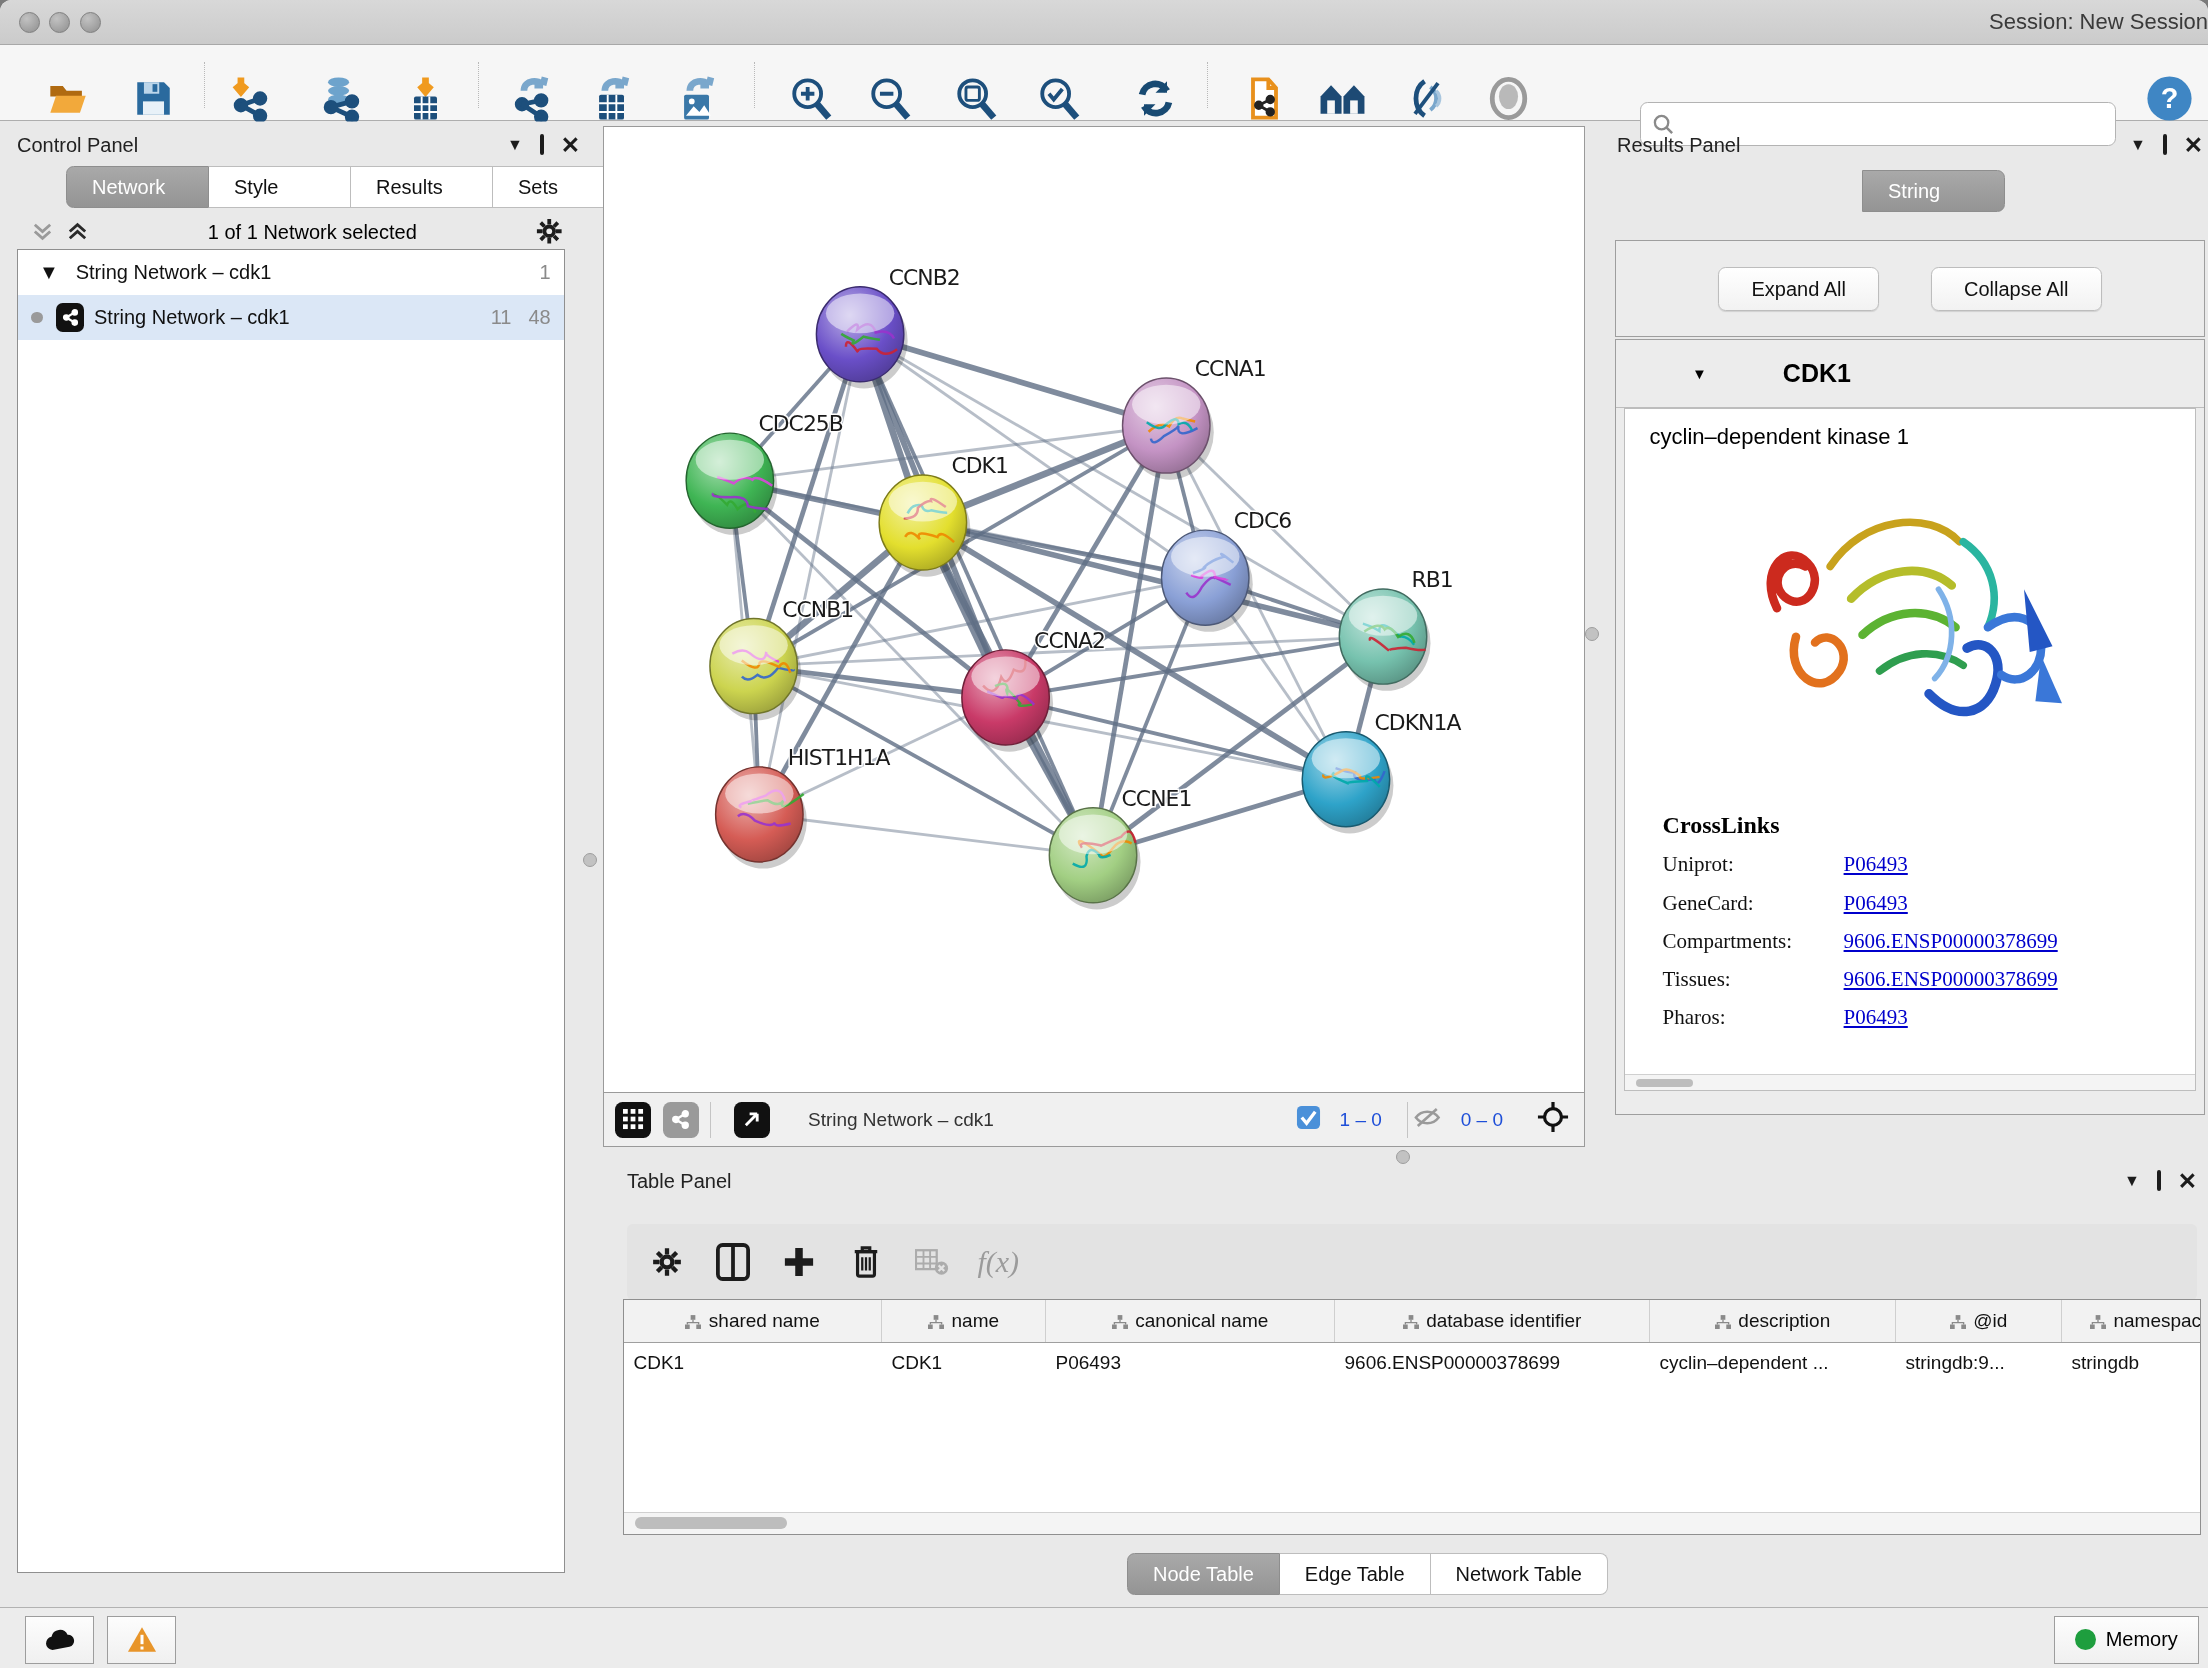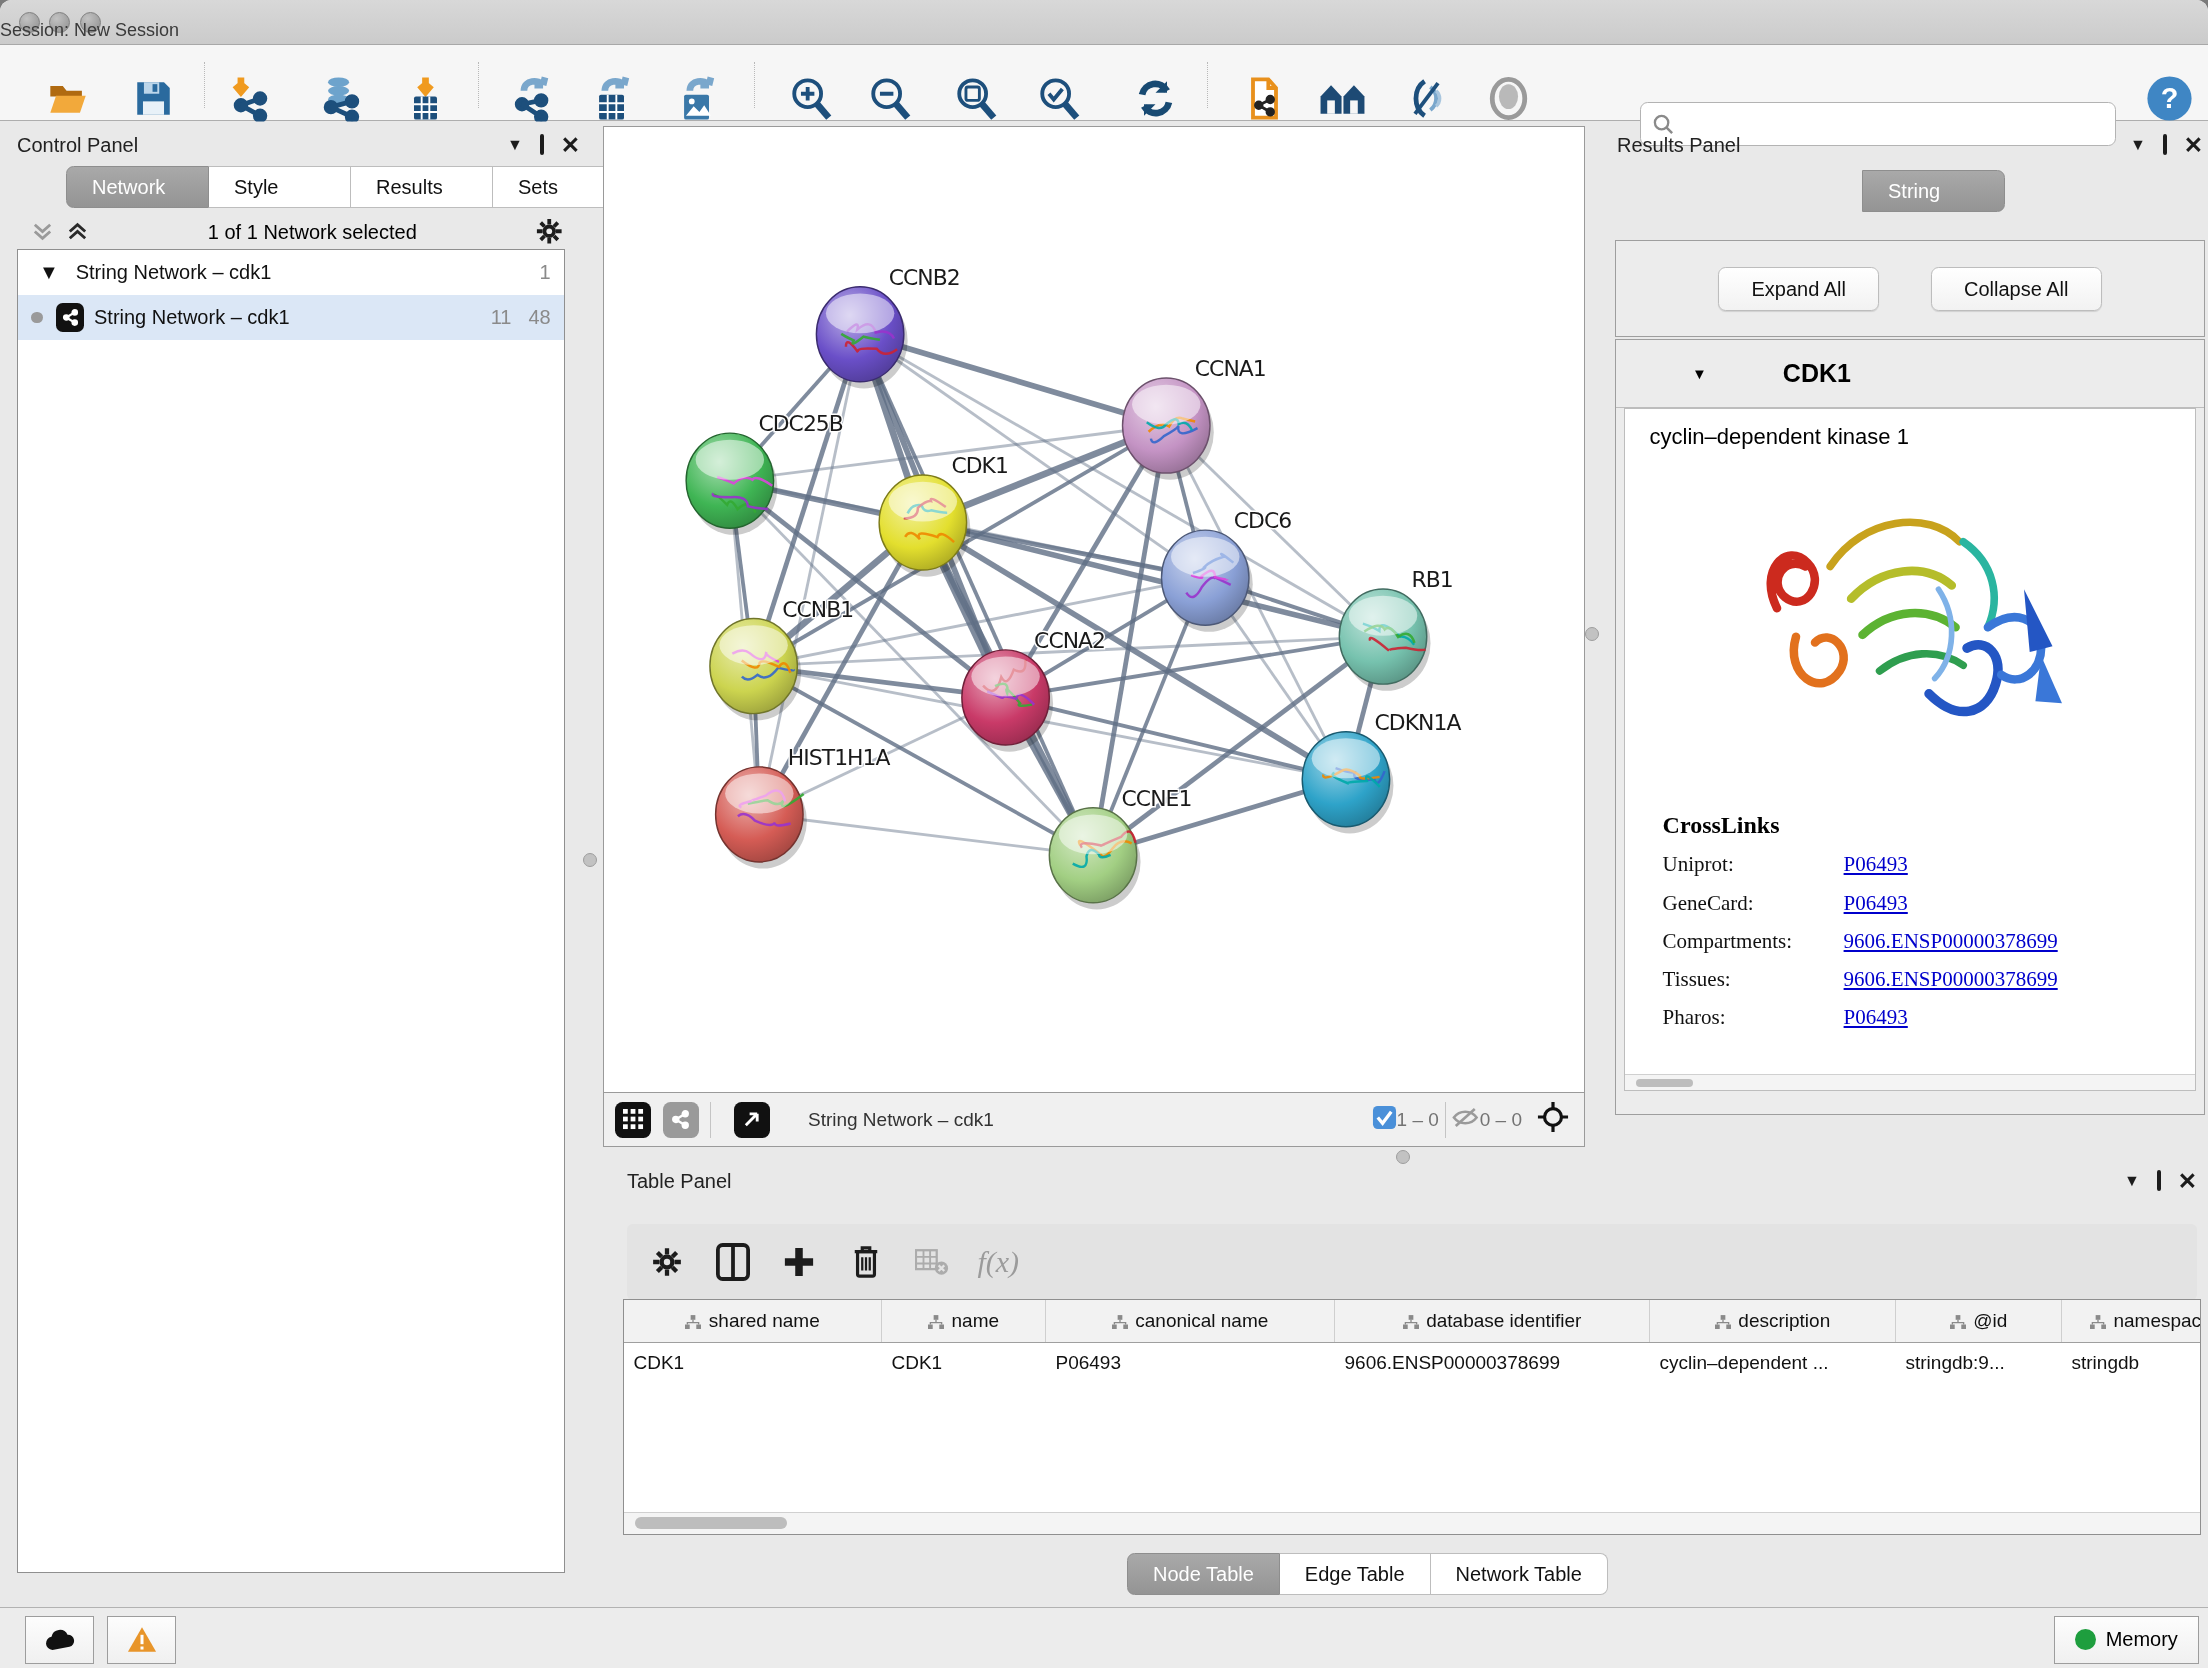--- a/index.html
+++ b/index.html
@@ -1,21 +1,21 @@
 <!DOCTYPE html>
 <html style="font-size:15px"><head>
 <meta charset="utf-8">
 <style>
   html,body{margin:0;padding:0;background:#7a7a7a;font-family:"Liberation Sans",sans-serif;}
   .window{position:relative;width:2208px;height:1668px;background:#e9e9e9;overflow:hidden;border-radius:11.4px 11.4px 0 0;}
   .abs{position:absolute;}
   
   .titlebar{left:0;top:0;width:2208px;height:44px;background:linear-gradient(#d8d8d8,#cbcbcb);border-bottom:1px solid #a8a8a8;border-radius:11.4px 11.4px 0 0;}
   .traffic{position:absolute;top:12.4px;width:19px;height:19px;border-radius:50%;background:radial-gradient(circle at 35% 30%,#c2c2c2,#8f8f8f);border:1px solid #7f7f7f;}
-  .win-title{position:absolute;top:8px;left:0;width:100%;height:44px;line-height:44px;text-align:left;font-size:18px;color:#3a3a3a;}
+  .win-title{position:absolute;top:0;left:0;width:100%;height:44px;line-height:44px;text-align:right;font-size:22px;color:#3a3a3a;}
   
   .toolbar{left:0;top:45px;width:2208px;height:75px;background:#f6f6f6;border-bottom:1px solid #aeaeae;}
   .tbi{position:absolute;top:53px;width:49px;height:49px;transform:translate(-50%,-50%);display:flex;align-items:center;justify-content:center;cursor:pointer;}
   .tsep{position:absolute;top:17px;height:46px;border-left:1.9px dotted #b9b9b9;}
   .searchbox{position:absolute;left:1640px;top:57px;width:476px;height:44px;background:#fff;border:1px solid #b3b3b3;border-radius:7.6px;display:flex;align-items:center;padding-left:11.4px;box-sizing:border-box;color:#8a8a8a;font-size:19px;}
   
   .panel-head{display:flex;align-items:center;height:38px;font-size:20px;color:#222;}
   .ph-title{flex:0 0 auto;}
   .ph-sp{flex:1;}
   .ph-btn{margin-left:17px;font-size:16px;color:#1c1c1c;cursor:pointer;line-height:1;}
@@ -30,21 +30,21 @@
   .tree-box{left:17px;top:249px;width:546px;height:1322px;background:#fff;border:1px solid #8f8f8f;}
   .tree-row{display:flex;align-items:center;height:45px;font-size:20px;color:#111;padding:0 13.3px;}
   .tree-row.sel{background:#dbe7f6;}
   .share-badge{width:28.5px;height:28.5px;border-radius:6.7px;background:#111;display:inline-flex;align-items:center;justify-content:center;margin:0 9.5px 0 13.3px;}
   .cnt{color:#8a8a8a;margin-left:17px;}
   
   .netview{left:603px;top:126px;width:980px;height:965px;background:#fff;border:1px solid #9a9a9a;}
   .netbar{left:603px;top:1093px;width:980px;height:53px;background:#f0f0f0;border:1px solid #9a9a9a;border-top:none;display:flex;align-items:center;font-size:19px;color:#333;}
   .nb-ico{width:36px;height:36px;border-radius:7.6px;display:flex;align-items:center;justify-content:center;margin-left:11.4px;flex:0 0 auto;cursor:pointer;}
   .nb-sep{width:1px;height:36px;background:#c4c4c4;margin:0 11.4px;}
-  .nb-count{color:#737373;margin:0 0;font-size:19px;}
+  .nb-count{color:#1d4ed8;margin:0 19px;font-size:19px;}
   
   .res-box1{left:1615px;top:240px;width:588px;height:95px;background:#ececec;border:1px solid #9e9e9e;display:flex;align-items:center;justify-content:center;gap:52px;}
   .btn{background:linear-gradient(#ffffff,#f2f2f2);border:1px solid #bdbdbd;border-radius:7.6px;height:42px;line-height:42px;padding:0 32px;font-size:20px;color:#111;cursor:pointer;box-shadow:0 1px 1px rgba(0,0,0,.12);}
   .res-box2{left:1615px;top:339px;width:588px;height:774px;background:#ececec;border:1px solid #9e9e9e;}
   .gene-head{display:flex;align-items:center;height:67px;border-bottom:1px solid #bdbdbd;}
   .gene-body{margin:0 7.6px;background:#fff;border:1px solid #bdbdbd;height:681px;position:relative;overflow:hidden;}
   .serif{font-family:"Liberation Serif",serif;}
   .xl-row{display:flex;font-size:21px;margin:13.3px 0 0 38px;}
   .xl-label{width:181px;color:#111;}
   .xl-link{color:#0000cc;text-decoration:underline;cursor:pointer;}

